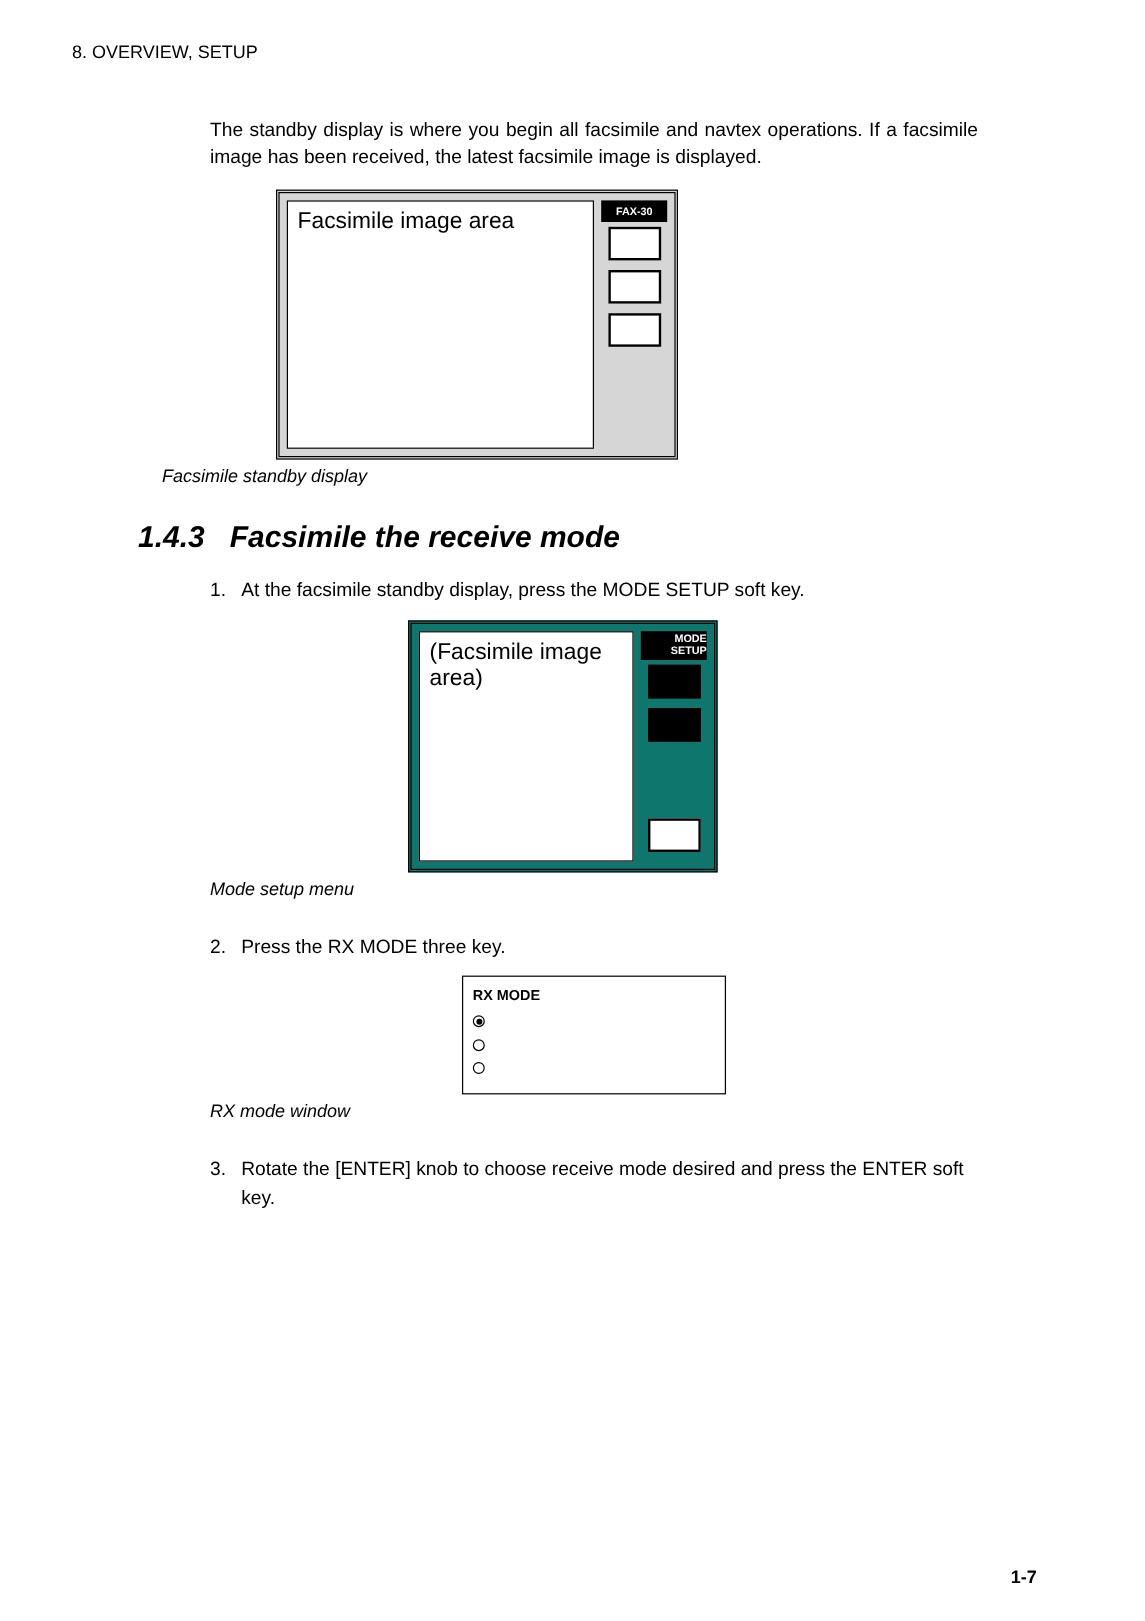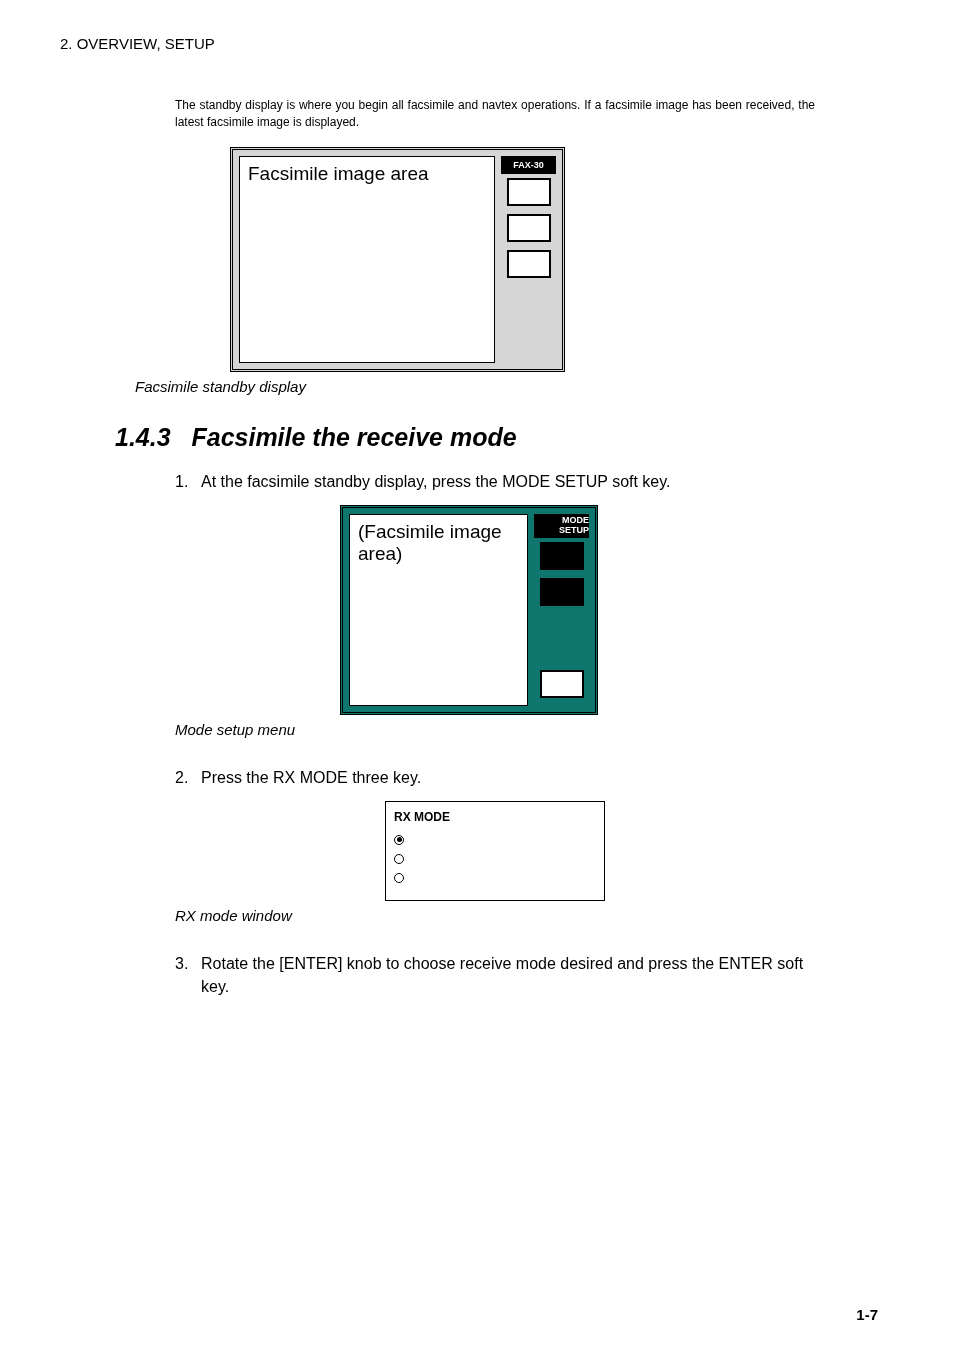--- a/index.html
+++ b/index.html
@@ -14,21 +14,21 @@
   }
   .header-path {
     font-size: 15px;
     margin-bottom: 45px;
   }
   .content {
     margin-left: 115px;
     width: 640px;
   }
   .para {
-    font-size: 12px;
+    font-size: 16px;
     line-height: 1.45;
     margin-bottom: 15px;
     text-align: justify;
   }
   .fig1-wrap {
     display: flex;
     align-items: flex-start;
     margin: 5px 0 5px 55px;
     gap: 12px;
   }
@@ -139,29 +139,29 @@
   .rx-row { display:flex; align-items:center; gap:6px; line-height:1.6; }
   .radio-on, .radio-off {
     width: 10px; height: 10px; border: 1px solid #000; border-radius: 50%;
     display: inline-flex; align-items:center; justify-content:center;
     font-size: 6px;
   }
   .radio-on::after { content:""; width:5px; height:5px; background:#000; border-radius:50%; }
   .page-num {
     position: absolute;
     bottom: 28px;
-    right: 76px;
+    right: 90px;
     font-size: 15px;
     font-weight: bold;
   }
 </style>
 </head>
 <body>
 
-<div class="header-path">2. OVERVIEW, SETUP</div>
+<div class="header-path">8. OVERVIEW, SETUP</div>
 
 <div class="content">
 
   <p class="para">The standby display is where you begin all facsimile and navtex operations. If a facsimile image has been received, the latest facsimile image is displayed.</p>
 
   <div class="fig1-wrap">
     <div class="display-frame">
       <div class="fax-area">Facsimile image area</div>
       <div class="softkey-col">
         <div class="title-pill">FAX-30</div>

